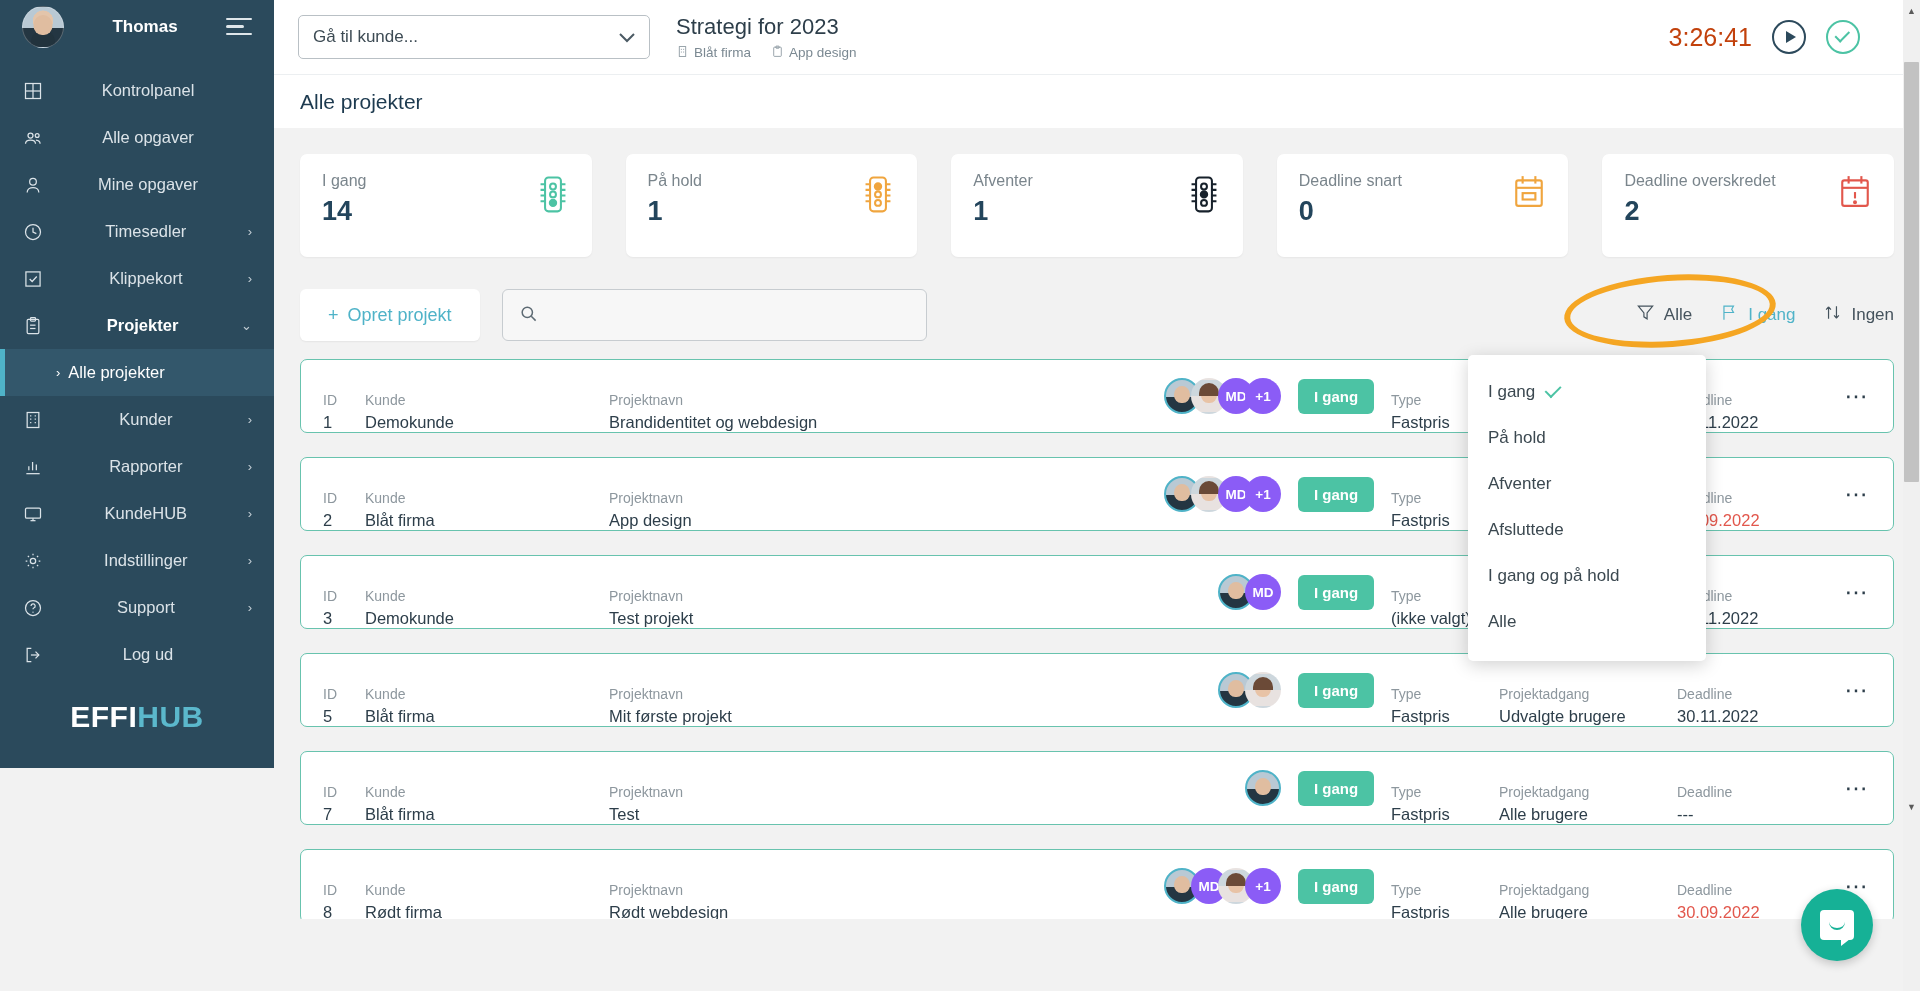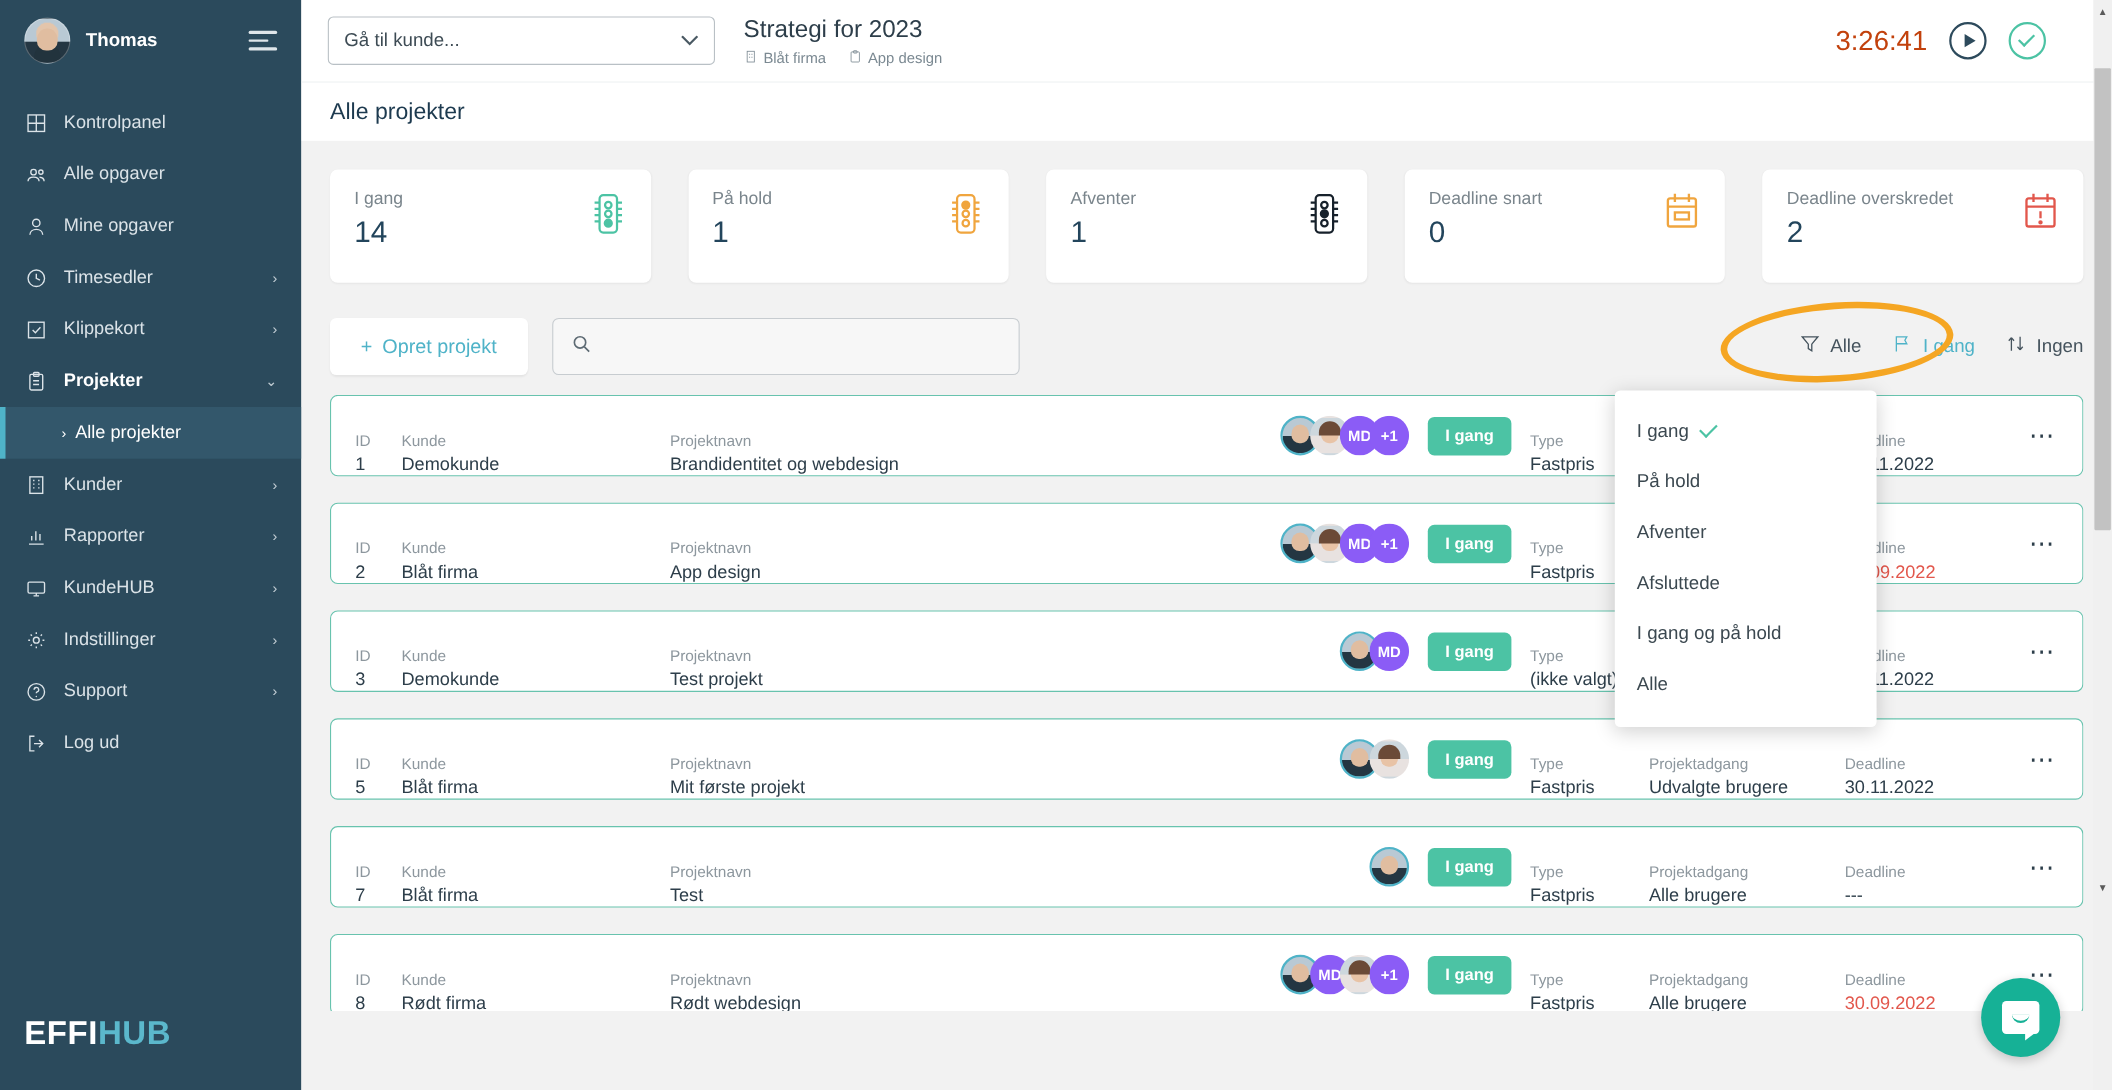--- a/index.html
+++ b/index.html
@@ -6,25 +6,25 @@
   html, body {
     width: 1920px; height: 991px;
     overflow: hidden;
     font-family: "Liberation Sans", sans-serif;
     background: #f2f2f2;
   }
   body { display: flex; }
 
   
   .sidebar {
-    width: 274px; height: 991px; flex: 0 0 274px;
+    width: 274px; height: 768px; flex: 0 0 274px;
     background: #2b4a5c;
     color: #d3dbe0;
     position: relative;
-    display: flex; flex-direction: column;
+    display: flex; flex-direction: column; text-align: center;
   }
   .sb-user {
     height: 74px; display: flex; align-items: center;
     padding: 0 22px; gap: 14px;
   }
   .avatar-img {
     width: 42px; height: 42px; border-radius: 50%;
     background:
       radial-gradient(circle at 50% 34%, #e3c5ab 0 30%, transparent 31%),
       linear-gradient(180deg,#b9c9d4 0 52%, #243642 52% 100%);
@@ -111,21 +111,21 @@
 
   .content { padding: 26px 26px 0 26px; }
 
   .cards { display:flex; gap: 34px; }
   .card {
     flex:1; height: 103px; background:#fff; border-radius:7px;
     padding: 18px 22px; position:relative;
     box-shadow: 0 1px 2px rgba(0,0,0,.05);
   }
   .card .lbl { font-size:16px; color:#7a858c; }
-  .card .val { font-size: 27px; color:#23455c; margin-top:6px; font-weight:400;}
+  .card .val { font-size: 27px; color:#23455c; margin-top:6px; font-weight:700;}
   .card .cico { position:absolute; right:22px; top:20px; width:34px;height:38px; }
 
   .toolbar { display:flex; align-items:center; gap: 22px; margin-top: 32px; position:relative; }
   .btn-create {
     height: 52px; background:#fff; border-radius:6px; border:none;
     padding: 0 28px; font-size:18px; color:#4fb3c8; cursor:pointer;
     display:flex; align-items:center; gap:9px; font-weight:500;
     box-shadow:0 1px 2px rgba(0,0,0,.06);
   }
   .search-box {

